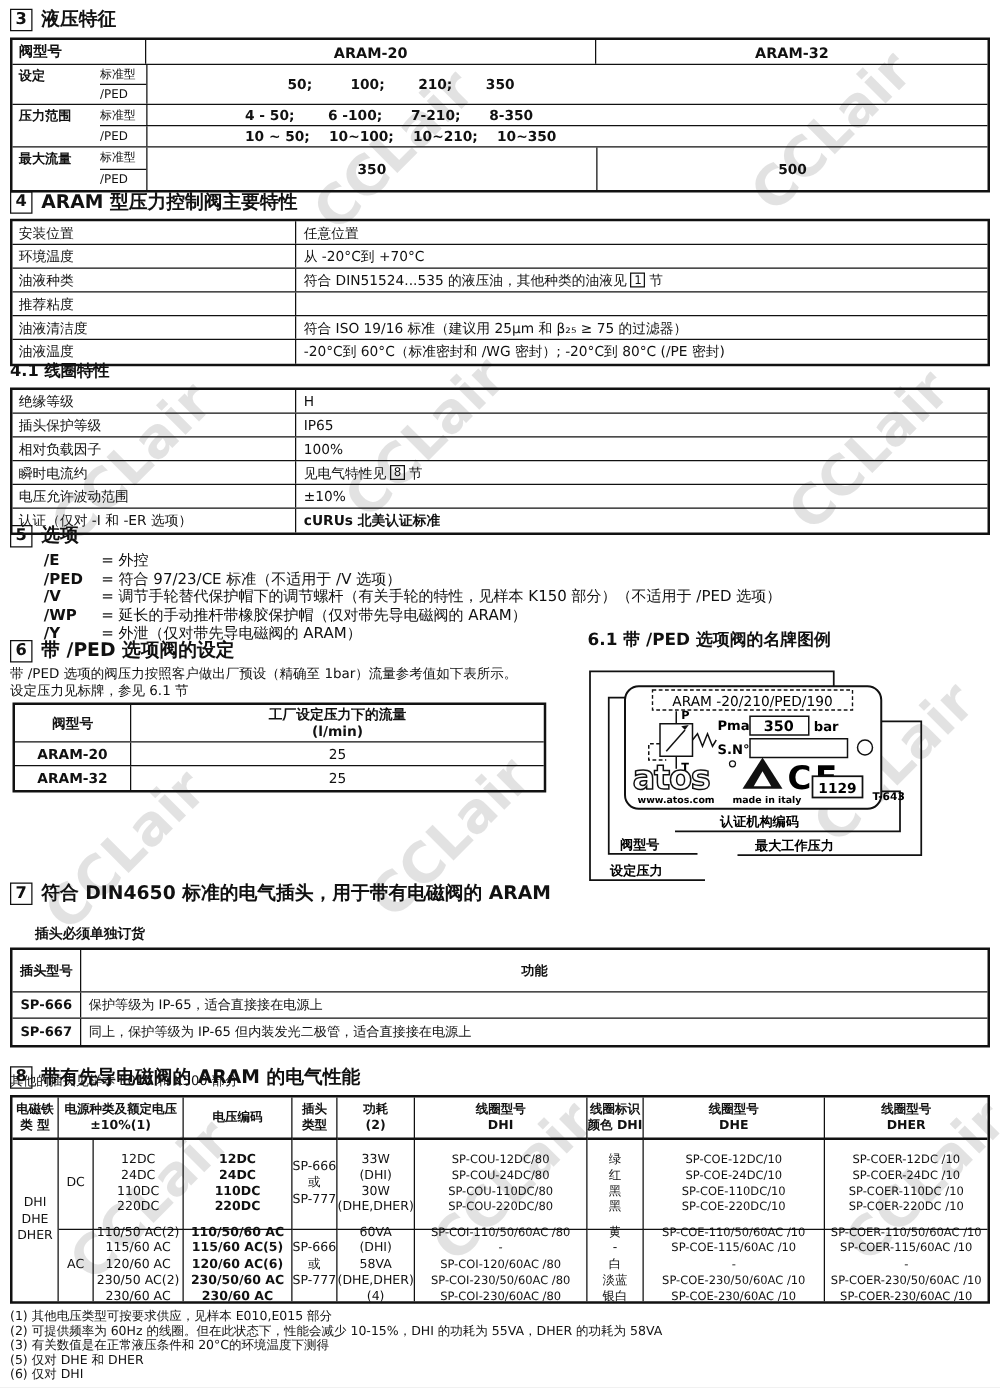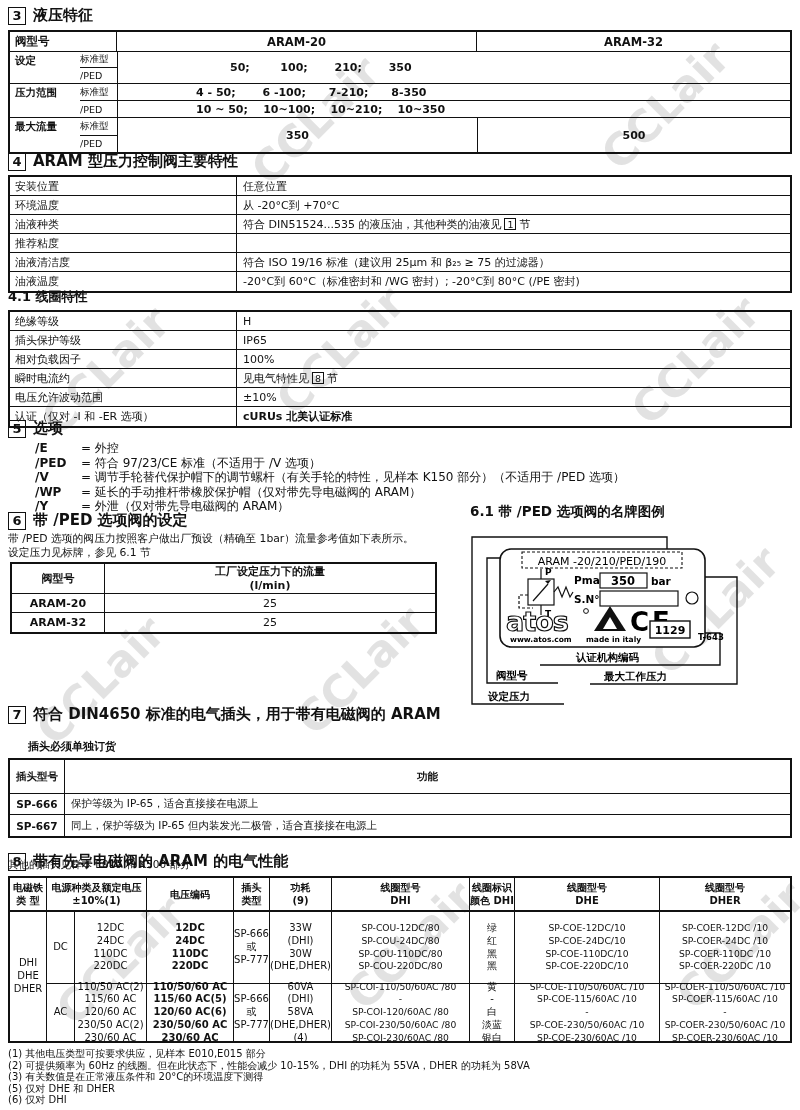--- a/index.html
+++ b/index.html
@@ -360,21 +360,21 @@
     <div class="t8">
 
       <div class="c hd" style="grid-column:1;grid-row:1">电磁铁
 类  型</div>
       <div class="c hd" style="grid-column:2/4;grid-row:1">电源种类及额定电压
 ±10%(1)</div>
       <div class="c hd" style="grid-column:4;grid-row:1">电压编码</div>
       <div class="c hd" style="grid-column:5;grid-row:1">插头
 类型</div>
       <div class="c hd" style="grid-column:6;grid-row:1">功耗
-(9)</div>
+(2)</div>
       <div class="c hd" style="grid-column:7;grid-row:1">线圈型号
 DHI</div>
       <div class="c hd" style="grid-column:8;grid-row:1">线圈标识
 颜色 DHI</div>
       <div class="c hd" style="grid-column:9;grid-row:1">线圈型号
 DHE</div>
       <div class="c hd noR" style="grid-column:10;grid-row:1">线圈型号
 DHER</div>
 
       <div class="c noB" style="grid-column:1;grid-row:2/4">DHI

